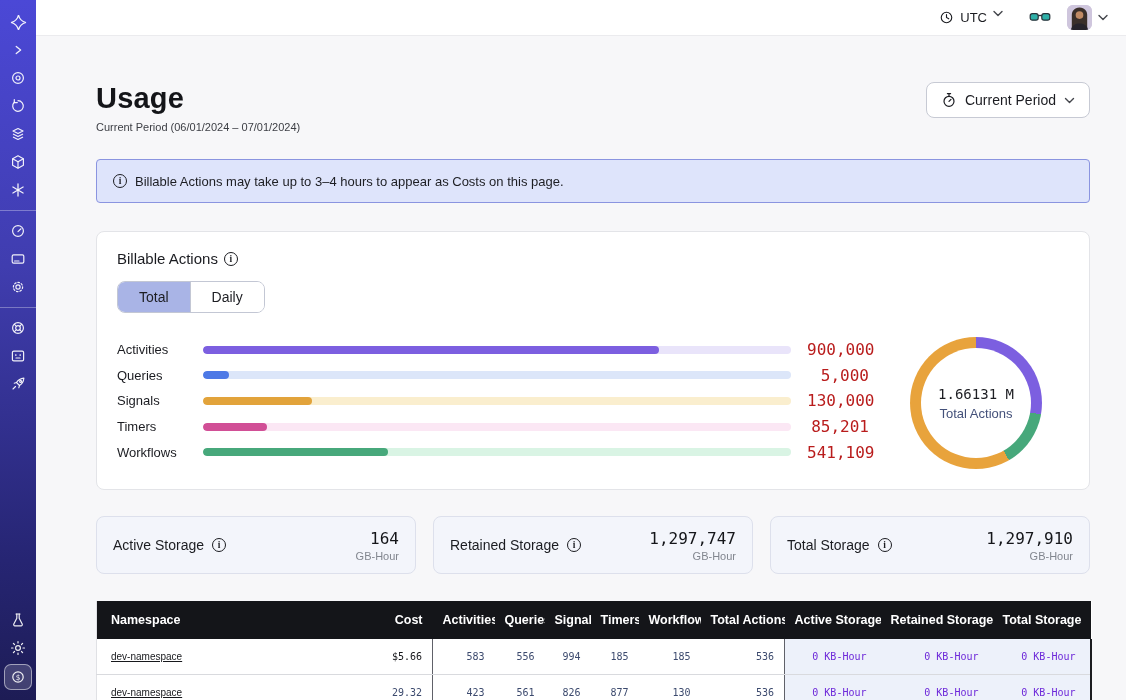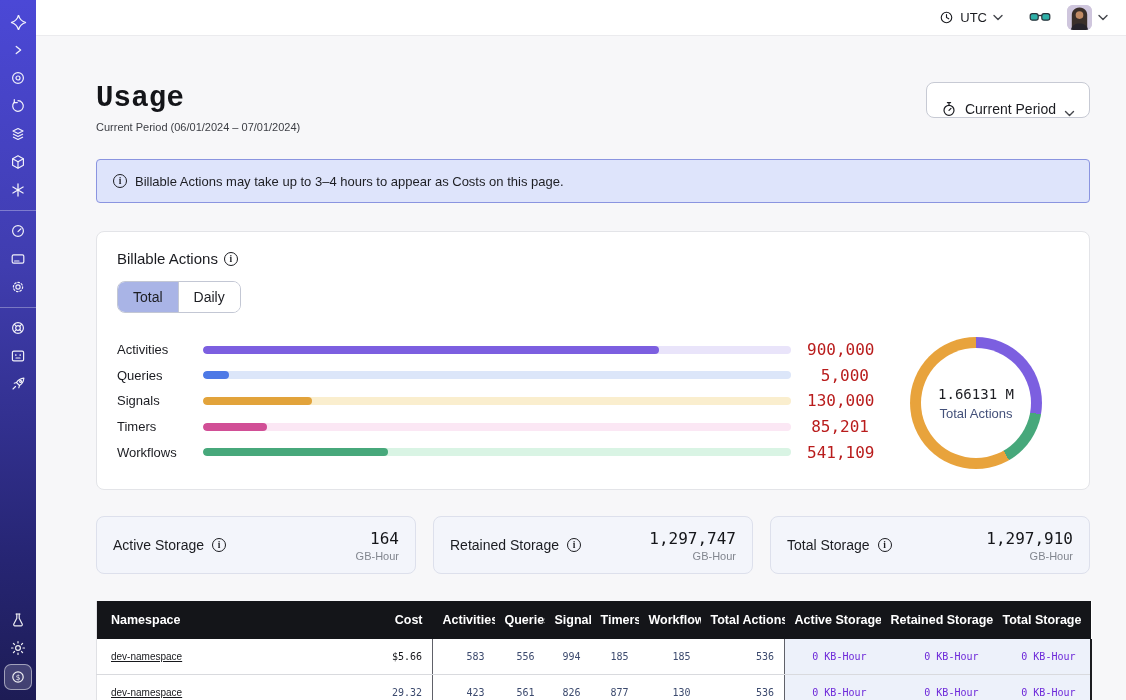--- a/index.html
+++ b/index.html
@@ -16,44 +16,44 @@
   .side-icon svg { display:block; }
   .side-div { height:1px; background:rgba(255,255,255,.32); margin:6px 0; }
   .side-spacer { flex:1; }
   .side-icon.active { margin:2px 4px 0 4px; height:26px; background:rgba(255,255,255,.16);
     border:1px solid rgba(255,255,255,.5); border-radius:7px; }
 
   
   .topbar { position:fixed; left:36px; top:0; width:1090px; height:36px; background:#fff;
     border-bottom:1px solid #ebebee; display:flex; align-items:center; justify-content:flex-end;
     gap:0; padding-right:18px; z-index:5; }
-  .tz { display:flex; align-items:center; gap:6px; font-size:13px; color:#1b1c21; cursor:pointer; }
+  .tz { display:flex; gap:6px; font-size:13px; color:#1b1c21; cursor:pointer; }
   .tb-gap { width:26px; }
   .avatar { width:25px; height:25px; border-radius:6px; overflow:hidden; background:#d6cfe2; cursor:pointer; }
   .chev { margin-left:6px; cursor:pointer; display:flex; }
 
   
   .content { position:absolute; left:36px; top:36px; width:1090px; padding:0 36px 0 60px; }
   .page-head { margin-top:46px; display:flex; justify-content:space-between; align-items:flex-start; }
-  .page-title { font-size:29px; font-weight:700; letter-spacing:.2px; color:#141519;font-family:Liberation Mono, monospace; }
+  .page-title { font-size:29px; font-weight:700; letter-spacing:.2px; color:#141519; }
   .page-sub { font-size:11px; color:#3c3e44; margin-top:6px; }
-  .period-btn { display:flex; align-items:flex-end; gap:8px; background:#fff; border:1px solid #c7cad4;
+  .period-btn { display:flex; align-items:center; gap:8px; background:#fff; border:1px solid #c7cad4;
     border-radius:8px; height:36px; padding:0 14px; font-size:14px; color:#1b1c21; cursor:pointer; }
 
   .banner { margin-top:26px; background:#dee4fb; border:1px solid #8a94e0; border-radius:4px;
     height:44px; display:flex; align-items:center; padding:0 16px; font-size:13px; color:#1d1e23; gap:8px; }
 
   .ii { display:inline-flex; width:14px; height:14px; border:1.2px solid currentColor; border-radius:50%;
     align-items:center; justify-content:center; font-size:9.5px; font-weight:700; flex:0 0 auto;
     font-family:"Liberation Serif", serif; font-style:normal; }
 
   .card { margin-top:28px; background:#fff; border:1px solid #e3e4e8; border-radius:8px; padding:18px 20px 20px 20px; }
   .card-title-row { display:flex; align-items:center; gap:6px; font-size:15px; color:#1b1c21; }
   .tabs { margin-top:14px; display:inline-flex; border:1px solid #c3c7d4; border-radius:8px; overflow:hidden; }
-  .tab { padding:7px 15px; font-size:14px; background:#fff; cursor:pointer; color:#1d1e23; }
+  .tab { padding:7px 21px; font-size:14px; background:#fff; cursor:pointer; color:#1d1e23; }
   .tab.active { background:#a9b4e6; }
   .tab + .tab { border-left:1px solid #c3c7d4; }
 
   .chart-wrap { display:flex; margin-top:24px; }
   .bars { flex:1; padding-right:14px; }
   .bar-row { display:flex; align-items:center; height:25.6px; }
   .bar-label { width:68px; font-size:13px; color:#1b1c21; }
   .bar-track { flex:1; height:8px; border-radius:4px; margin:0 16px 0 18px; position:relative; overflow:hidden; }
   .bar-fill { height:8px; border-radius:4px; width:0; }
   .bar-value { width:62px; text-align:right; font-size:16px; color:#b91c1c; }

